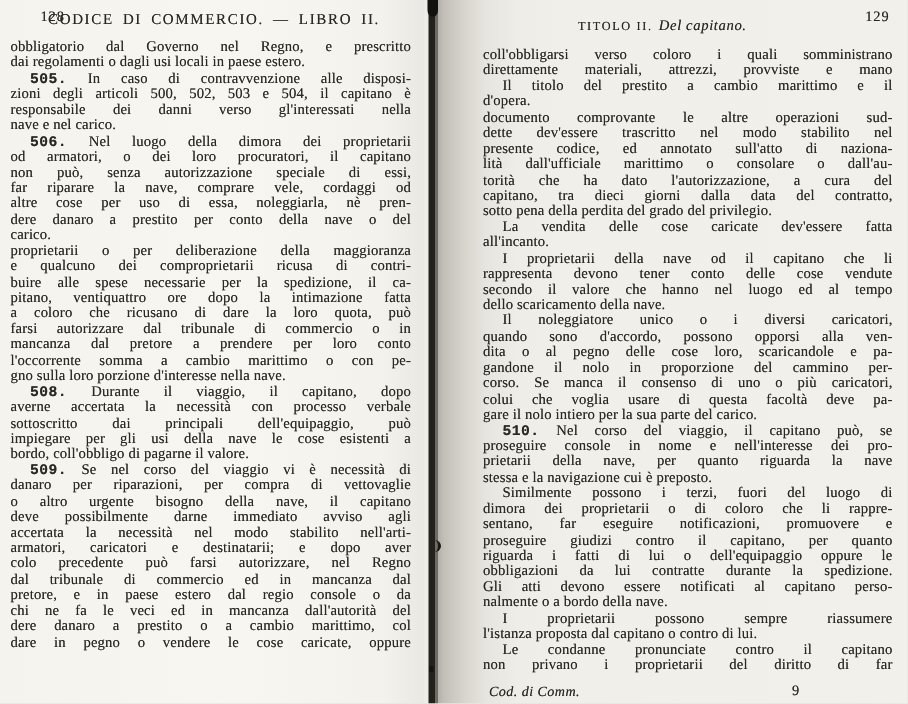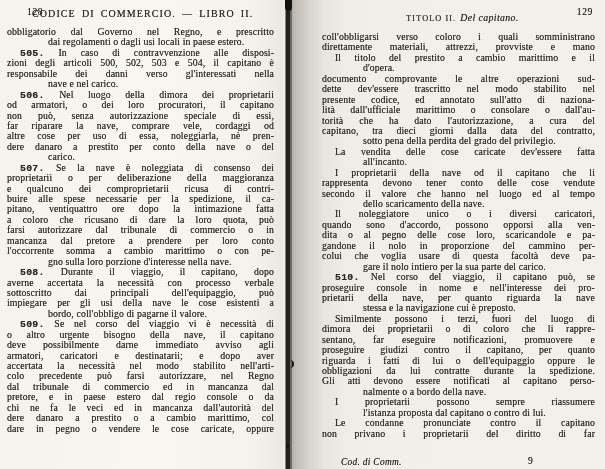--- a/index.html
+++ b/index.html
@@ -24,39 +24,39 @@
   .gutter-topblob{position:absolute;left:2px;top:0;width:7px;height:11px;background:#14120f;border-radius:0 0 40% 40%;}
   .speck-hook{position:absolute;left:5px;top:360px;width:4px;height:8px;
     border-right:2px solid #1a1813;border-radius:0 70% 70% 0 / 0 50% 50% 0;}
   .speck-dot{position:absolute;left:3px;top:444px;width:3px;height:4px;background:#161411;}
 
   
   .pagenum{position:absolute;font-size:9.6px;letter-spacing:0.6px;text-align:center;}
   .pn-left{left:27px;top:6px;}
   .pn-right{right:12px;top:6px;font-family:Liberation Serif, serif;}
   .runtitle-left{position:absolute;left:32px;top:8px;font-size:10px;letter-spacing:1.1px;word-spacing:2.5px;white-space:nowrap;}
-  .runhead-right{position:absolute;left:26px;top:7px;width:273px;text-align:center;white-space:nowrap;}
+  .runhead-right{position:absolute;left:5px;top:7px;width:273px;text-align:center;white-space:nowrap;}
   .runhead-right .sc{font-size:8.2px;letter-spacing:1.1px;margin-right:4px;}
   .runhead-right i{font-size:9.8px;letter-spacing:0.4px;}
 
   
   .bodytext{position:absolute;}
   .bt-left{left:7px;top:27px;width:267px;}
   .bt-right{left:22px;top:32px;width:273px;}
   .line{
     height:10.45px;line-height:10.45px;font-size:9.8px;
     text-align:justify;text-align-last:justify;
     letter-spacing:0.1px;
   }
-  .line.end{text-align-last:left;margin-left:41px;}
+  .line.end{text-align-last:left;}
   .line.ind{text-indent:13px;}
   .line b{font-weight:bold;letter-spacing:0.3px;font-family:Liberation Mono, monospace;}
 
   
-  .footer-sig{position:absolute;left:41px;top:457px;font-size:9.4px;font-style:italic;letter-spacing:0.3px;}
+  .footer-sig{position:absolute;left:26px;top:457px;font-size:9.4px;font-style:italic;letter-spacing:0.3px;}
   .footer-sheet{position:absolute;left:228px;top:455px;font-size:9.6px;}
 </style>
 </head>
 <body>
 
 <div class="spread">
 
   <section class="page page-left">
     <span class="pagenum pn-left">128</span>
     <span class="runtitle-left">CODICE DI COMMERCIO. — LIBRO II.</span>
@@ -67,40 +67,40 @@
         <div class="line">zioni degli articoli 500, 502, 503 e 504, il capitano è</div>
         <div class="line">responsabile dei danni verso gl'interessati nella</div>
         <div class="line end">nave e nel carico.</div>
         <div class="line ind"><b>506.</b> Nel luogo della dimora dei proprietarii</div>
         <div class="line">od armatori, o dei loro procuratori, il capitano</div>
         <div class="line">non può, senza autorizzazione speciale di essi,</div>
         <div class="line">far riparare la nave, comprare vele, cordaggi od</div>
         <div class="line">altre cose per uso di essa, noleggiarla, nè pren-</div>
         <div class="line">dere danaro a prestito per conto della nave o del</div>
         <div class="line end">carico.</div>
-        <div class="line ind"><b>507.</b> Se la nave è noleggiata di consenso dei</div>
         <div class="line">proprietarii o per deliberazione della maggioranza</div>
         <div class="line">e qualcuno dei comproprietarii ricusa di contri-</div>
         <div class="line">buire alle spese necessarie per la spedizione, il ca-</div>
         <div class="line">pitano, ventiquattro ore dopo la intimazione fatta</div>
         <div class="line">a coloro che ricusano di dare la loro quota, può</div>
         <div class="line">farsi autorizzare dal tribunale di commercio o in</div>
         <div class="line">mancanza dal pretore a prendere per loro conto</div>
         <div class="line">l'occorrente somma a cambio marittimo o con pe-</div>
         <div class="line end">gno sulla loro porzione d'interesse nella nave.</div>
         <div class="line ind"><b>508.</b> Durante il viaggio, il capitano, dopo</div>
         <div class="line">averne accertata la necessità con processo verbale</div>
         <div class="line">sottoscritto dai principali dell'equipaggio, può</div>
         <div class="line">impiegare per gli usi della nave le cose esistenti a</div>
         <div class="line end">bordo, coll'obbligo di pagarne il valore.</div>
         <div class="line ind"><b>509.</b> Se nel corso del viaggio vi è necessità di</div>
+        <div class="line">danaro per riparazioni, per compra di vettovaglie</div>
         <div class="line">o altro urgente bisogno della nave, il capitano</div>
         <div class="line">deve possibilmente darne immediato avviso agli</div>
+        <div class="line">accertata la necessità nel modo stabilito nell'arti-</div>
         <div class="line">armatori, caricatori e destinatarii; e dopo aver</div>
-        <div class="line">accertata la necessità nel modo stabilito nell'arti-</div>
         <div class="line">colo precedente può farsi autorizzare, nel Regno</div>
         <div class="line">dal tribunale di commercio ed in mancanza dal</div>
         <div class="line">pretore, e in paese estero dal regio console o da</div>
         <div class="line">chi ne fa le veci ed in mancanza dall'autorità del</div>
         <div class="line">dere danaro a prestito o a cambio marittimo, col</div>
         <div class="line">dare in pegno o vendere le cose caricate, oppure</div>
       </div>
   </section>
 
   <div class="gutter">
@@ -127,20 +127,21 @@
         <div class="line ind">La vendita delle cose caricate dev'essere fatta</div>
         <div class="line end">all'incanto.</div>
         <div class="line ind">I proprietarii della nave od il capitano che li</div>
         <div class="line">rappresenta devono tener conto delle cose vendute</div>
         <div class="line">secondo il valore che hanno nel luogo ed al tempo</div>
         <div class="line end">dello scaricamento della nave.</div>
         <div class="line ind">Il noleggiatore unico o i diversi caricatori,</div>
         <div class="line">quando sono d'accordo, possono opporsi alla ven-</div>
         <div class="line">dita o al pegno delle cose loro, scaricandole e pa-</div>
         <div class="line">gandone il nolo in proporzione del cammino per-</div>
+        <div class="line">corso. Se manca il consenso di uno o più caricatori,</div>
         <div class="line">colui che voglia usare di questa facoltà deve pa-</div>
         <div class="line end">gare il nolo intiero per la sua parte del carico.</div>
         <div class="line ind"><b>510.</b> Nel corso del viaggio, il capitano può, se</div>
         <div class="line">proseguire console in nome e nell'interesse dei pro-</div>
         <div class="line">prietarii della nave, per quanto riguarda la nave</div>
         <div class="line end">stessa e la navigazione cui è preposto.</div>
         <div class="line ind">Similmente possono i terzi, fuori del luogo di</div>
         <div class="line">dimora dei proprietarii o di coloro che li rappre-</div>
         <div class="line">sentano, far eseguire notificazioni, promuovere e</div>
         <div class="line">proseguire giudizi contro il capitano, per quanto</div>

